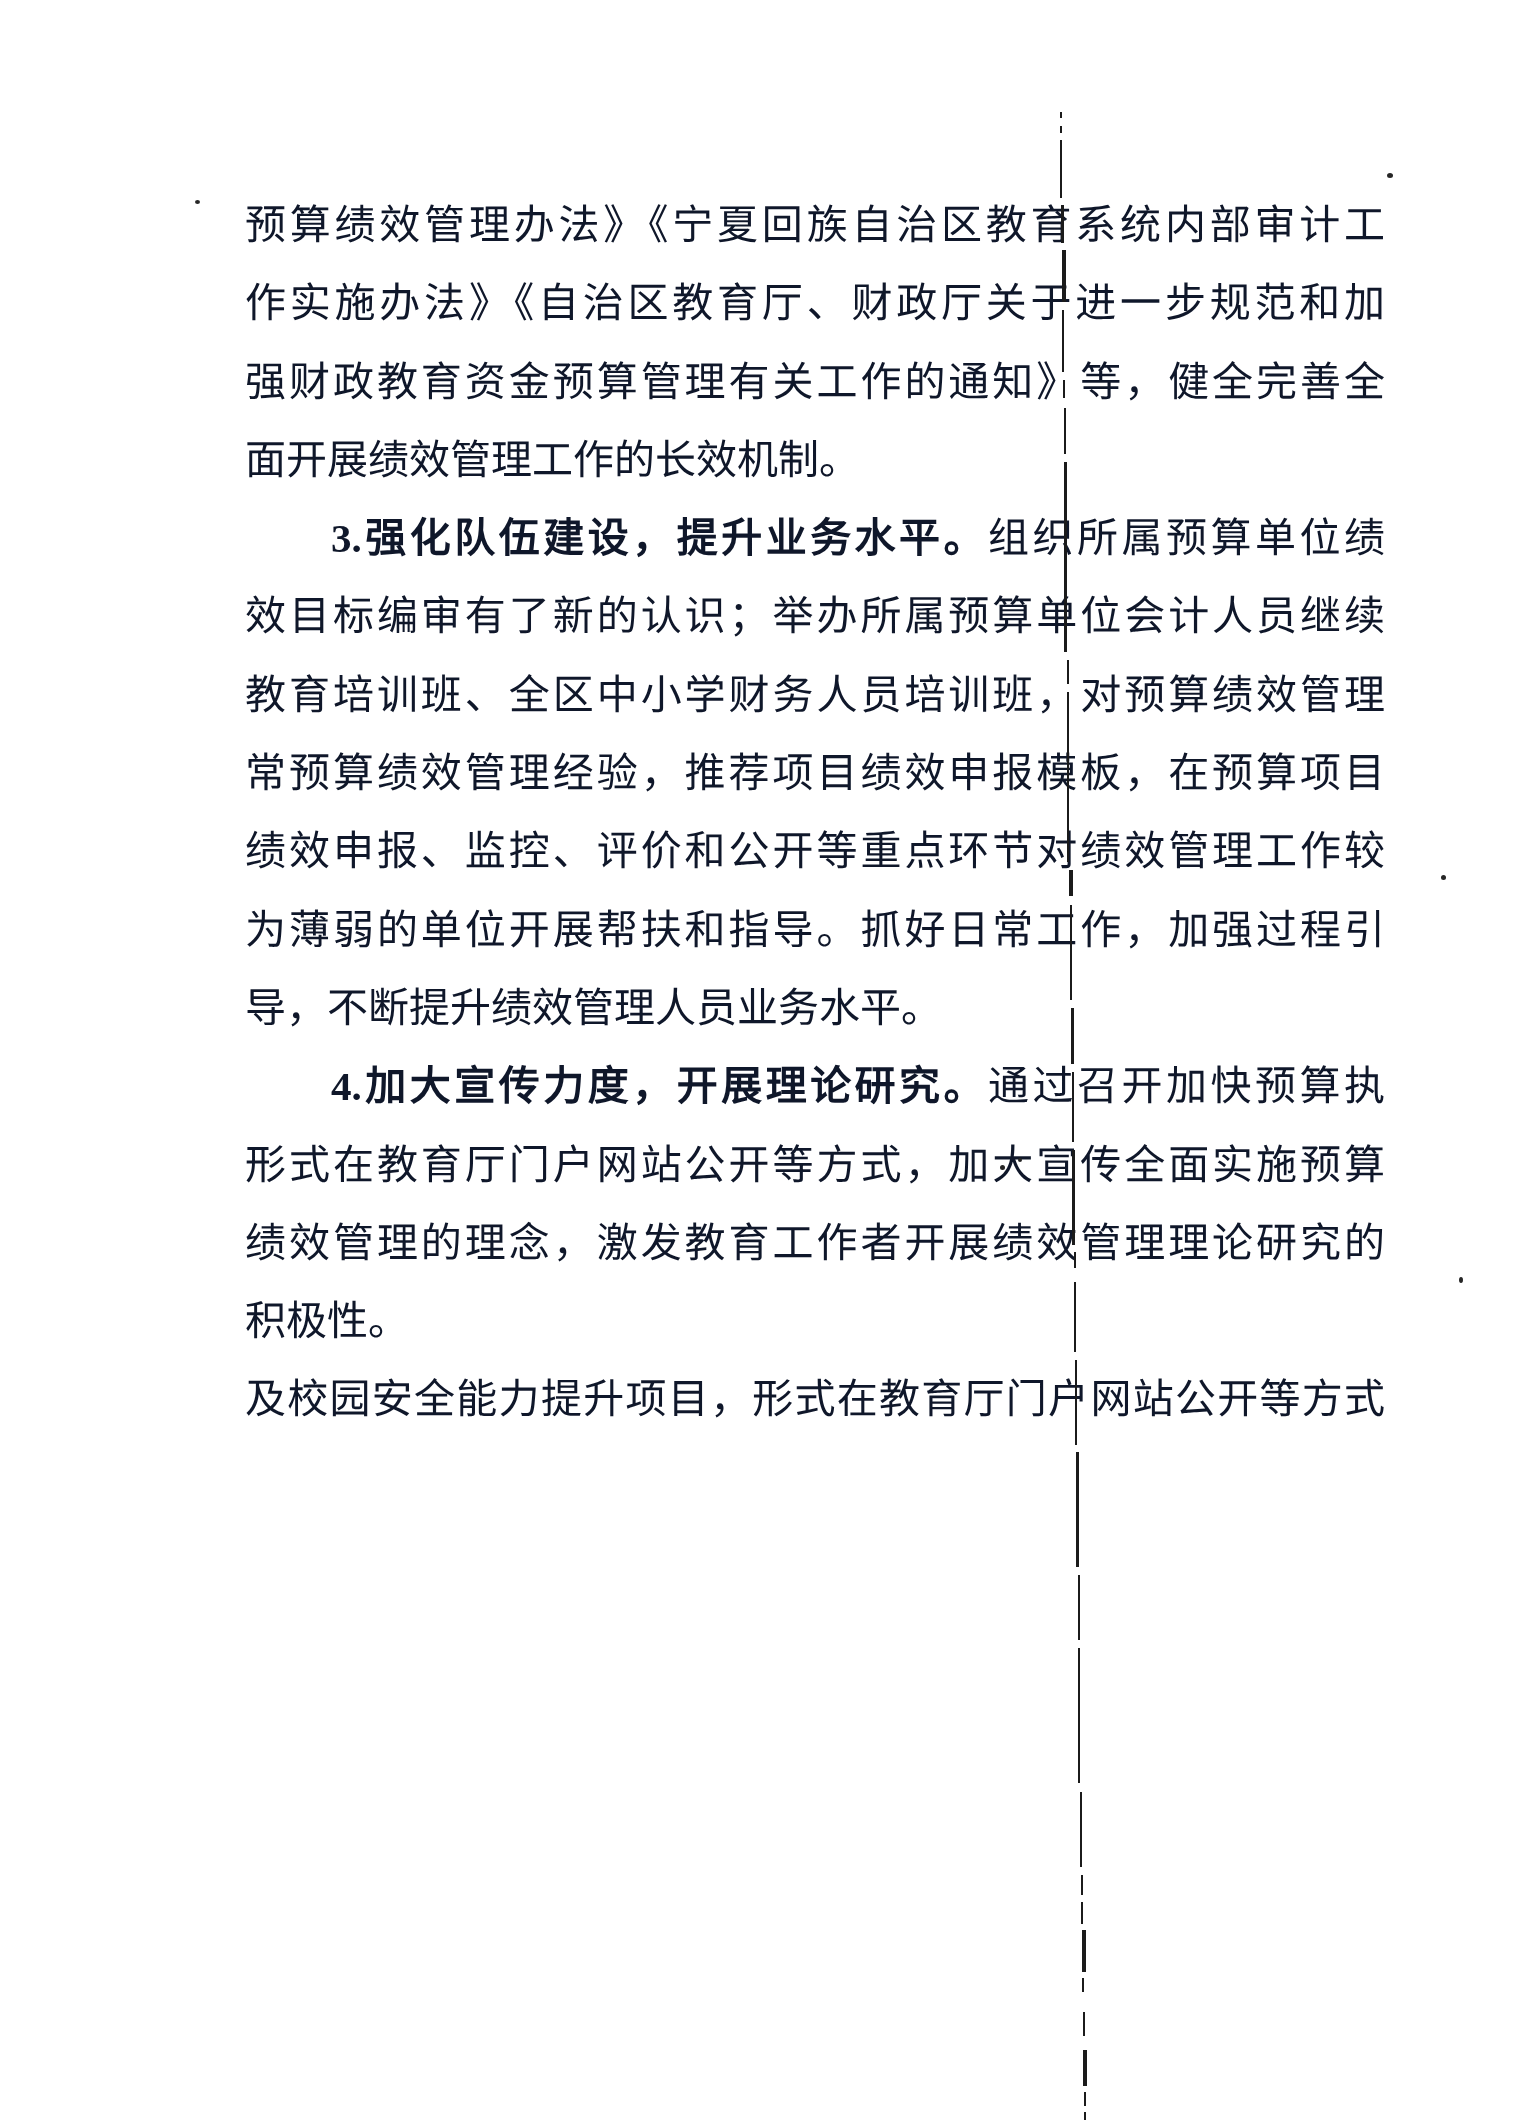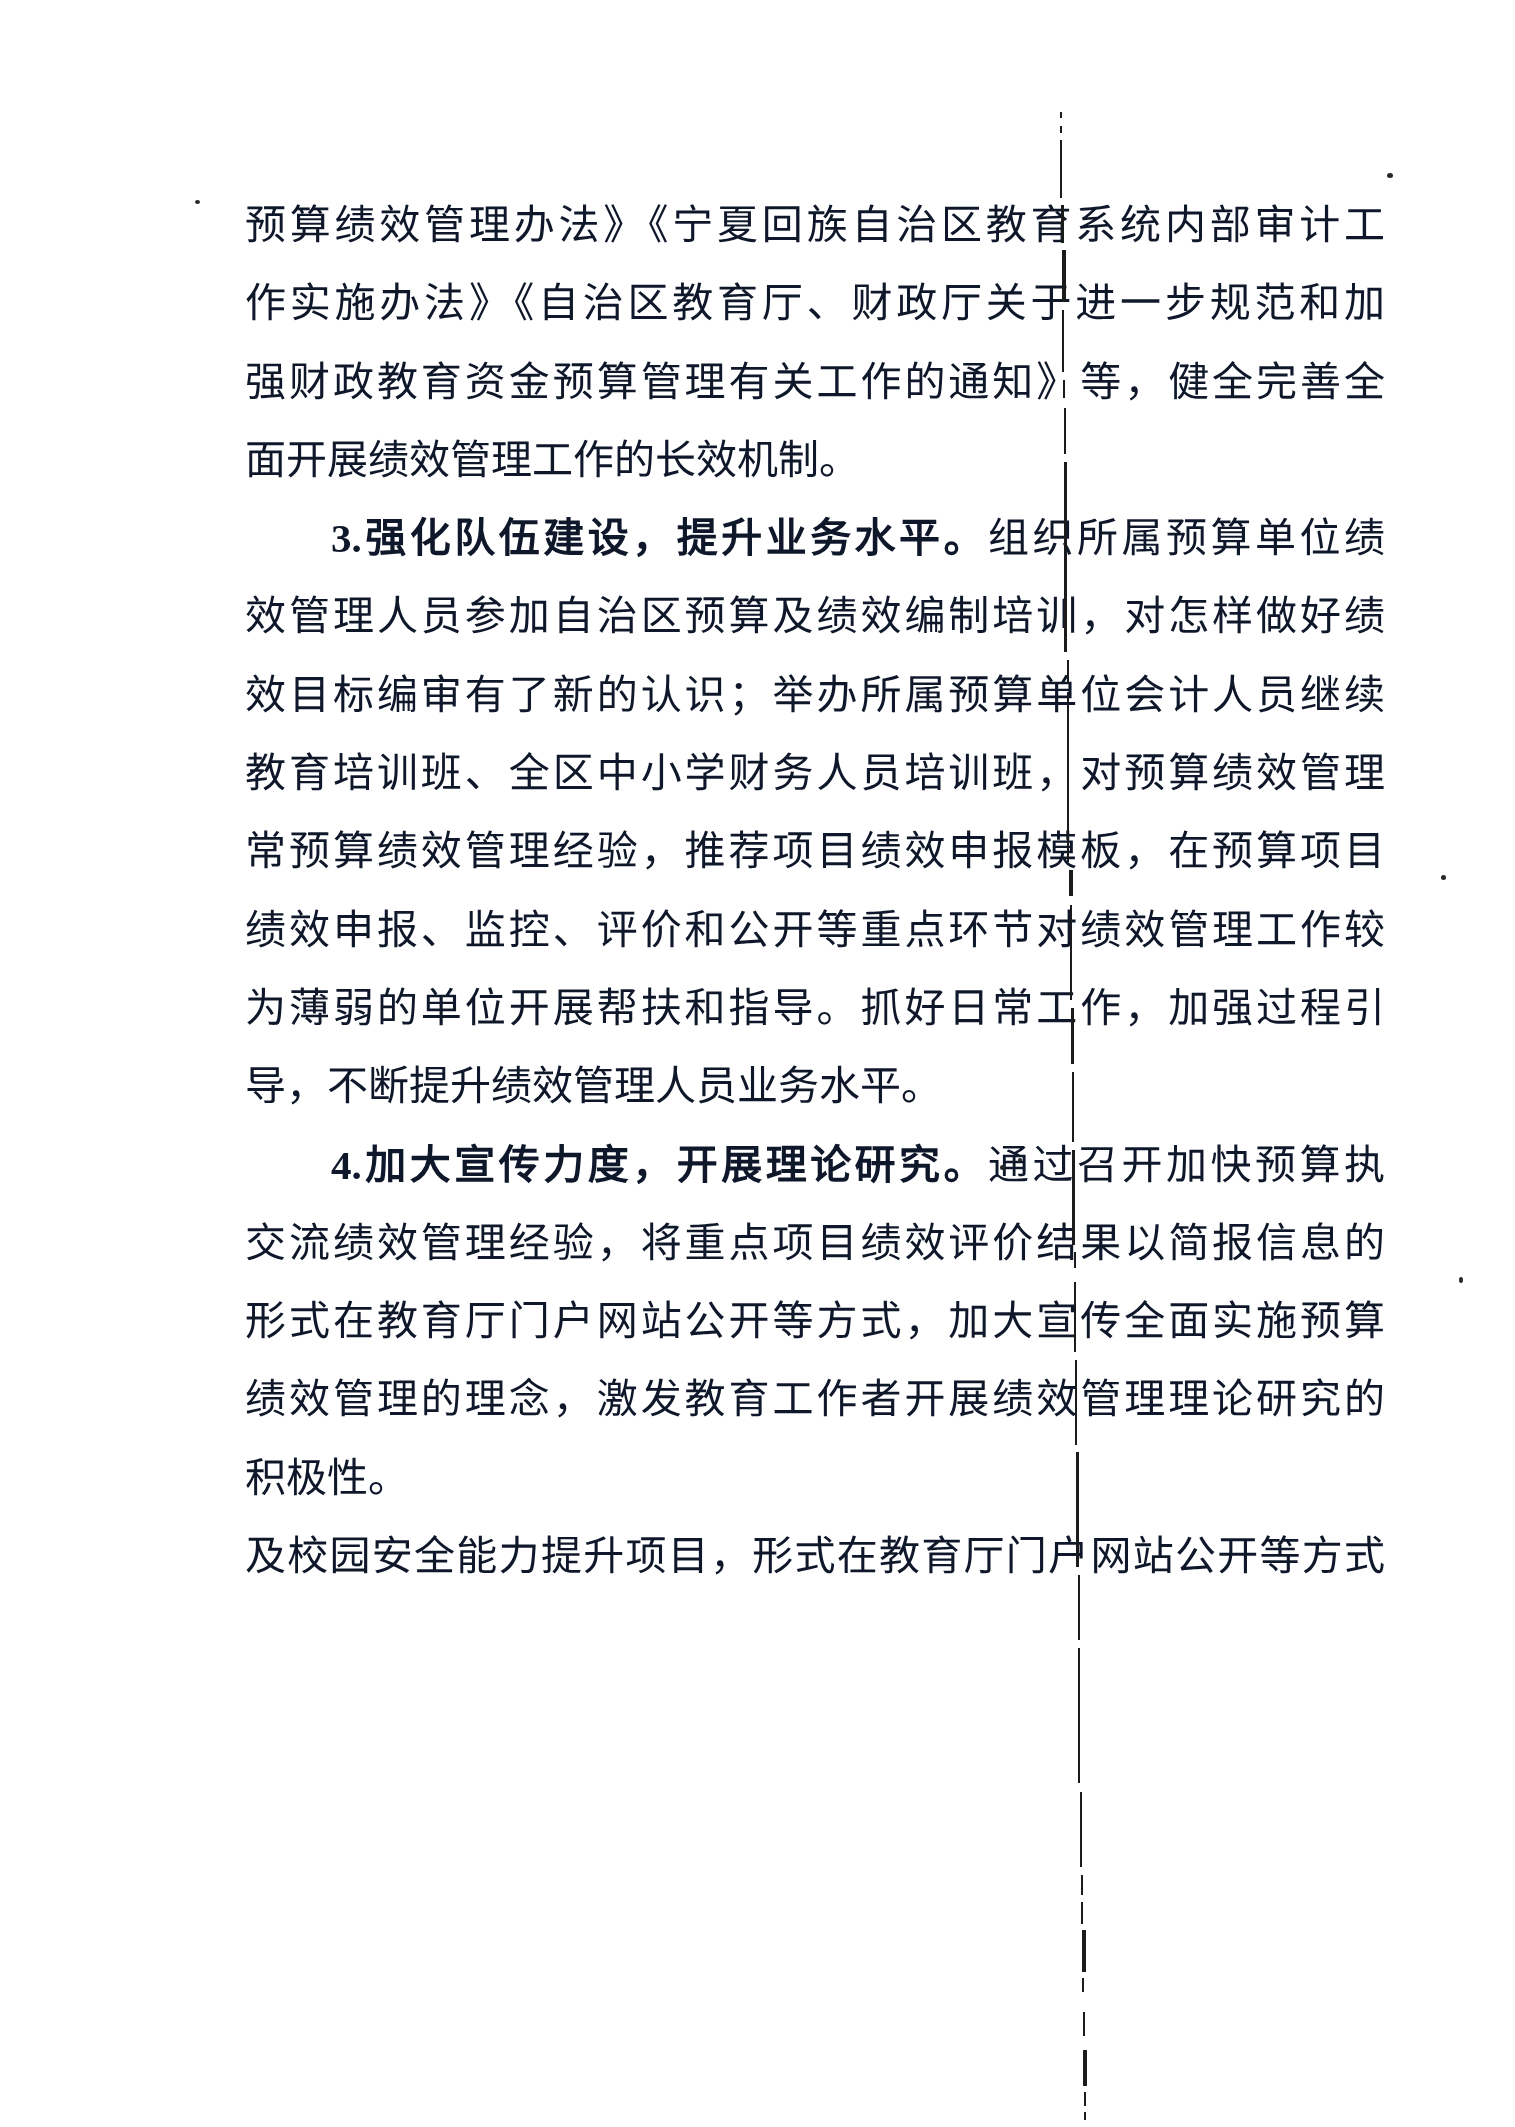--- a/index.html
+++ b/index.html
@@ -44,29 +44,27 @@
 </head>
 <body>
 
 <div class="page">
   <div class="textblock" id="textblock">
       <div class="line fill"><span class="">预算绩效管理办法》《宁夏回族自治区教育系统内部审计工</span></div>
       <div class="line fill"><span class="">作实施办法》《自治区教育厅、财政厅关于进一步规范和加</span></div>
       <div class="line fill"><span class="">强财政教育资金预算管理有关工作的通知》等，健全完善全</span></div>
       <div class="line"><span class="">面开展绩效管理工作的长效机制。</span></div>
       <div class="line fill indent"><span class="bold">3.强化队伍建设，提升业务水平。</span><span class="">组织所属预算单位绩</span></div>
-      <div class="line fill"><span class="">效管理人员参加自治区预算及绩效编制培训，对怎样做好绩</span></div>
       <div class="line fill"><span class="">效目标编审有了新的认识；举办所属预算单位会计人员继续</span></div>
       <div class="line fill"><span class="">教育培训班、全区中小学财务人员培训班，对预算绩效管理</span></div>
       <div class="line fill"><span class="">常预算绩效管理经验，推荐项目绩效申报模板，在预算项目</span></div>
       <div class="line fill"><span class="">绩效申报、监控、评价和公开等重点环节对绩效管理工作较</span></div>
       <div class="line fill"><span class="">为薄弱的单位开展帮扶和指导。抓好日常工作，加强过程引</span></div>
       <div class="line"><span class="">导，不断提升绩效管理人员业务水平。</span></div>
       <div class="line fill indent"><span class="bold">4.加大宣传力度，开展理论研究。</span><span class="">通过召开加快预算执</span></div>
-      <div class="line fill"><span class="">交流绩效管理经验，将重点项目绩效评价结果以简报信息的</span></div>
       <div class="line fill"><span class="">形式在教育厅门户网站公开等方式，加大宣传全面实施预算</span></div>
       <div class="line fill"><span class="">绩效管理的理念，激发教育工作者开展绩效管理理论研究的</span></div>
       <div class="line"><span class="">积极性。</span></div>
       <div class="line fill"><span class="">及校园安全能力提升项目，形式在教育厅门户网站公开等方式</span></div>
     </div>
   <div id="fold-line">
       <div class="fold-seg" style="left: 1060px; top: 112px; height: 6px; width: 2px;"></div>
       <div class="fold-seg" style="left: 1060.2px; top: 126px; height: 7px; width: 2px;"></div>
       <div class="fold-seg" style="left: 1060.4px; top: 140px; height: 58px; width: 2px;"></div>
       <div class="fold-seg" style="left: 1061.1px; top: 205px; height: 38px; width: 3px;"></div>

